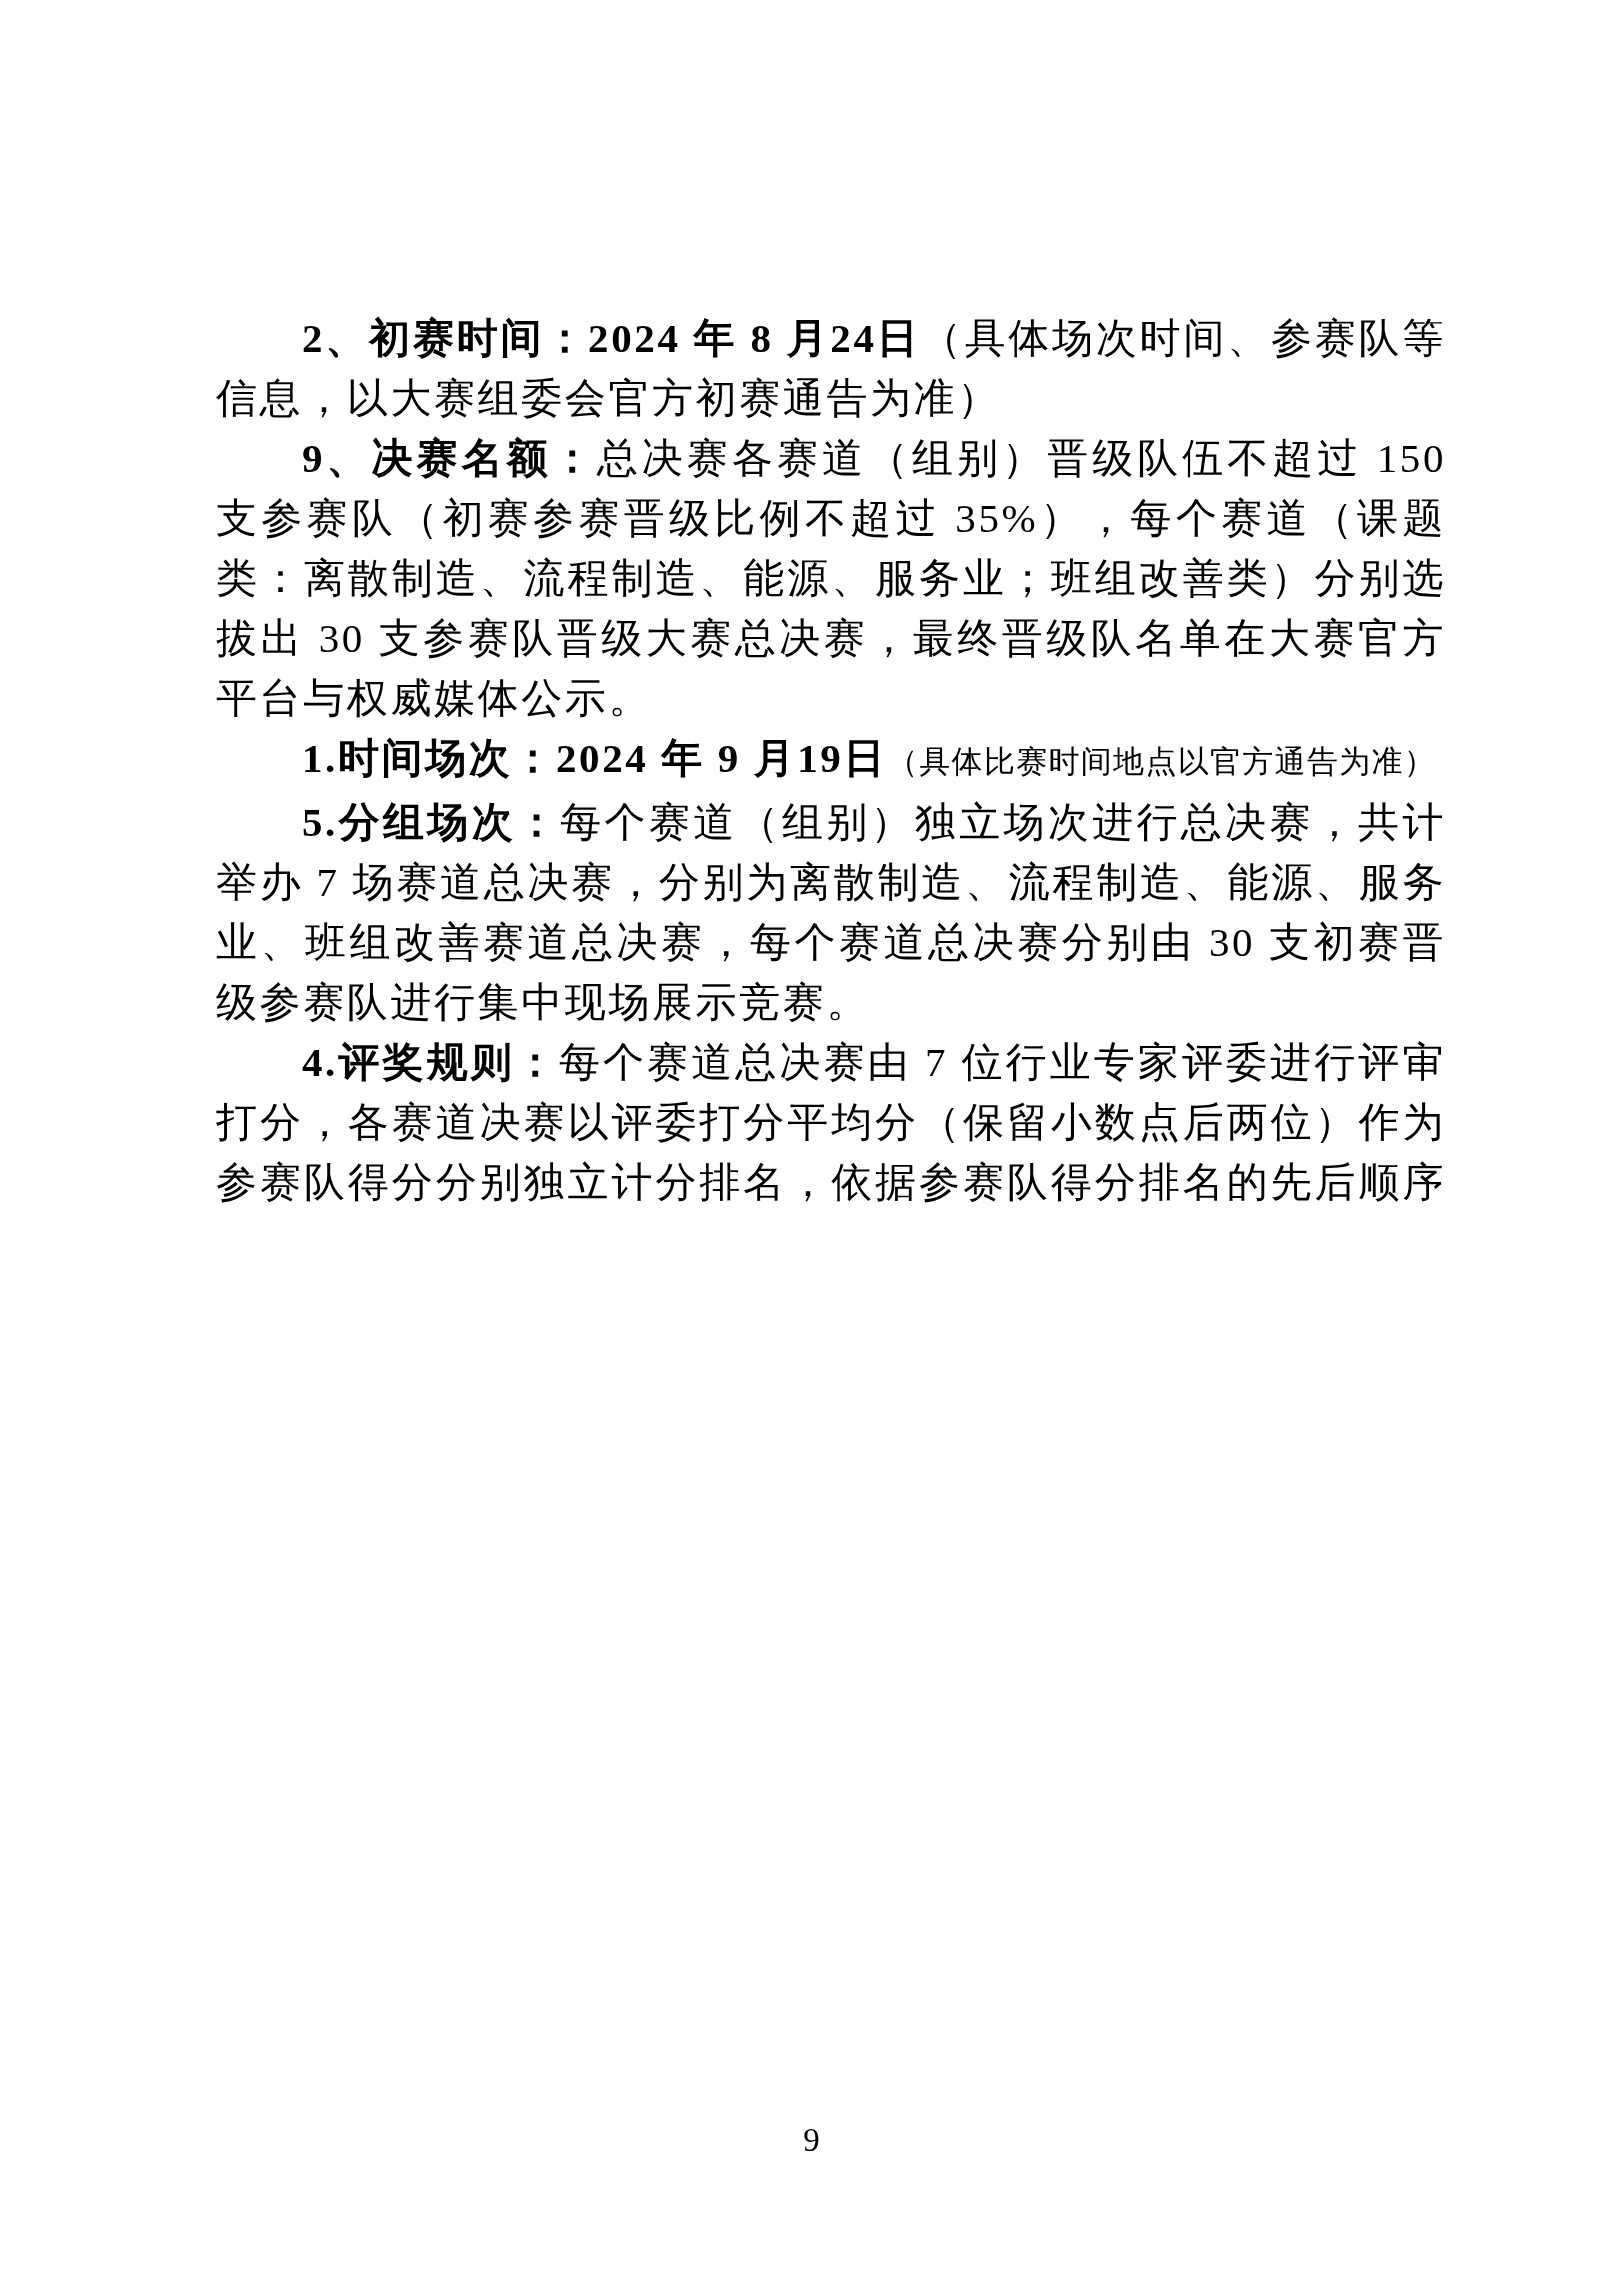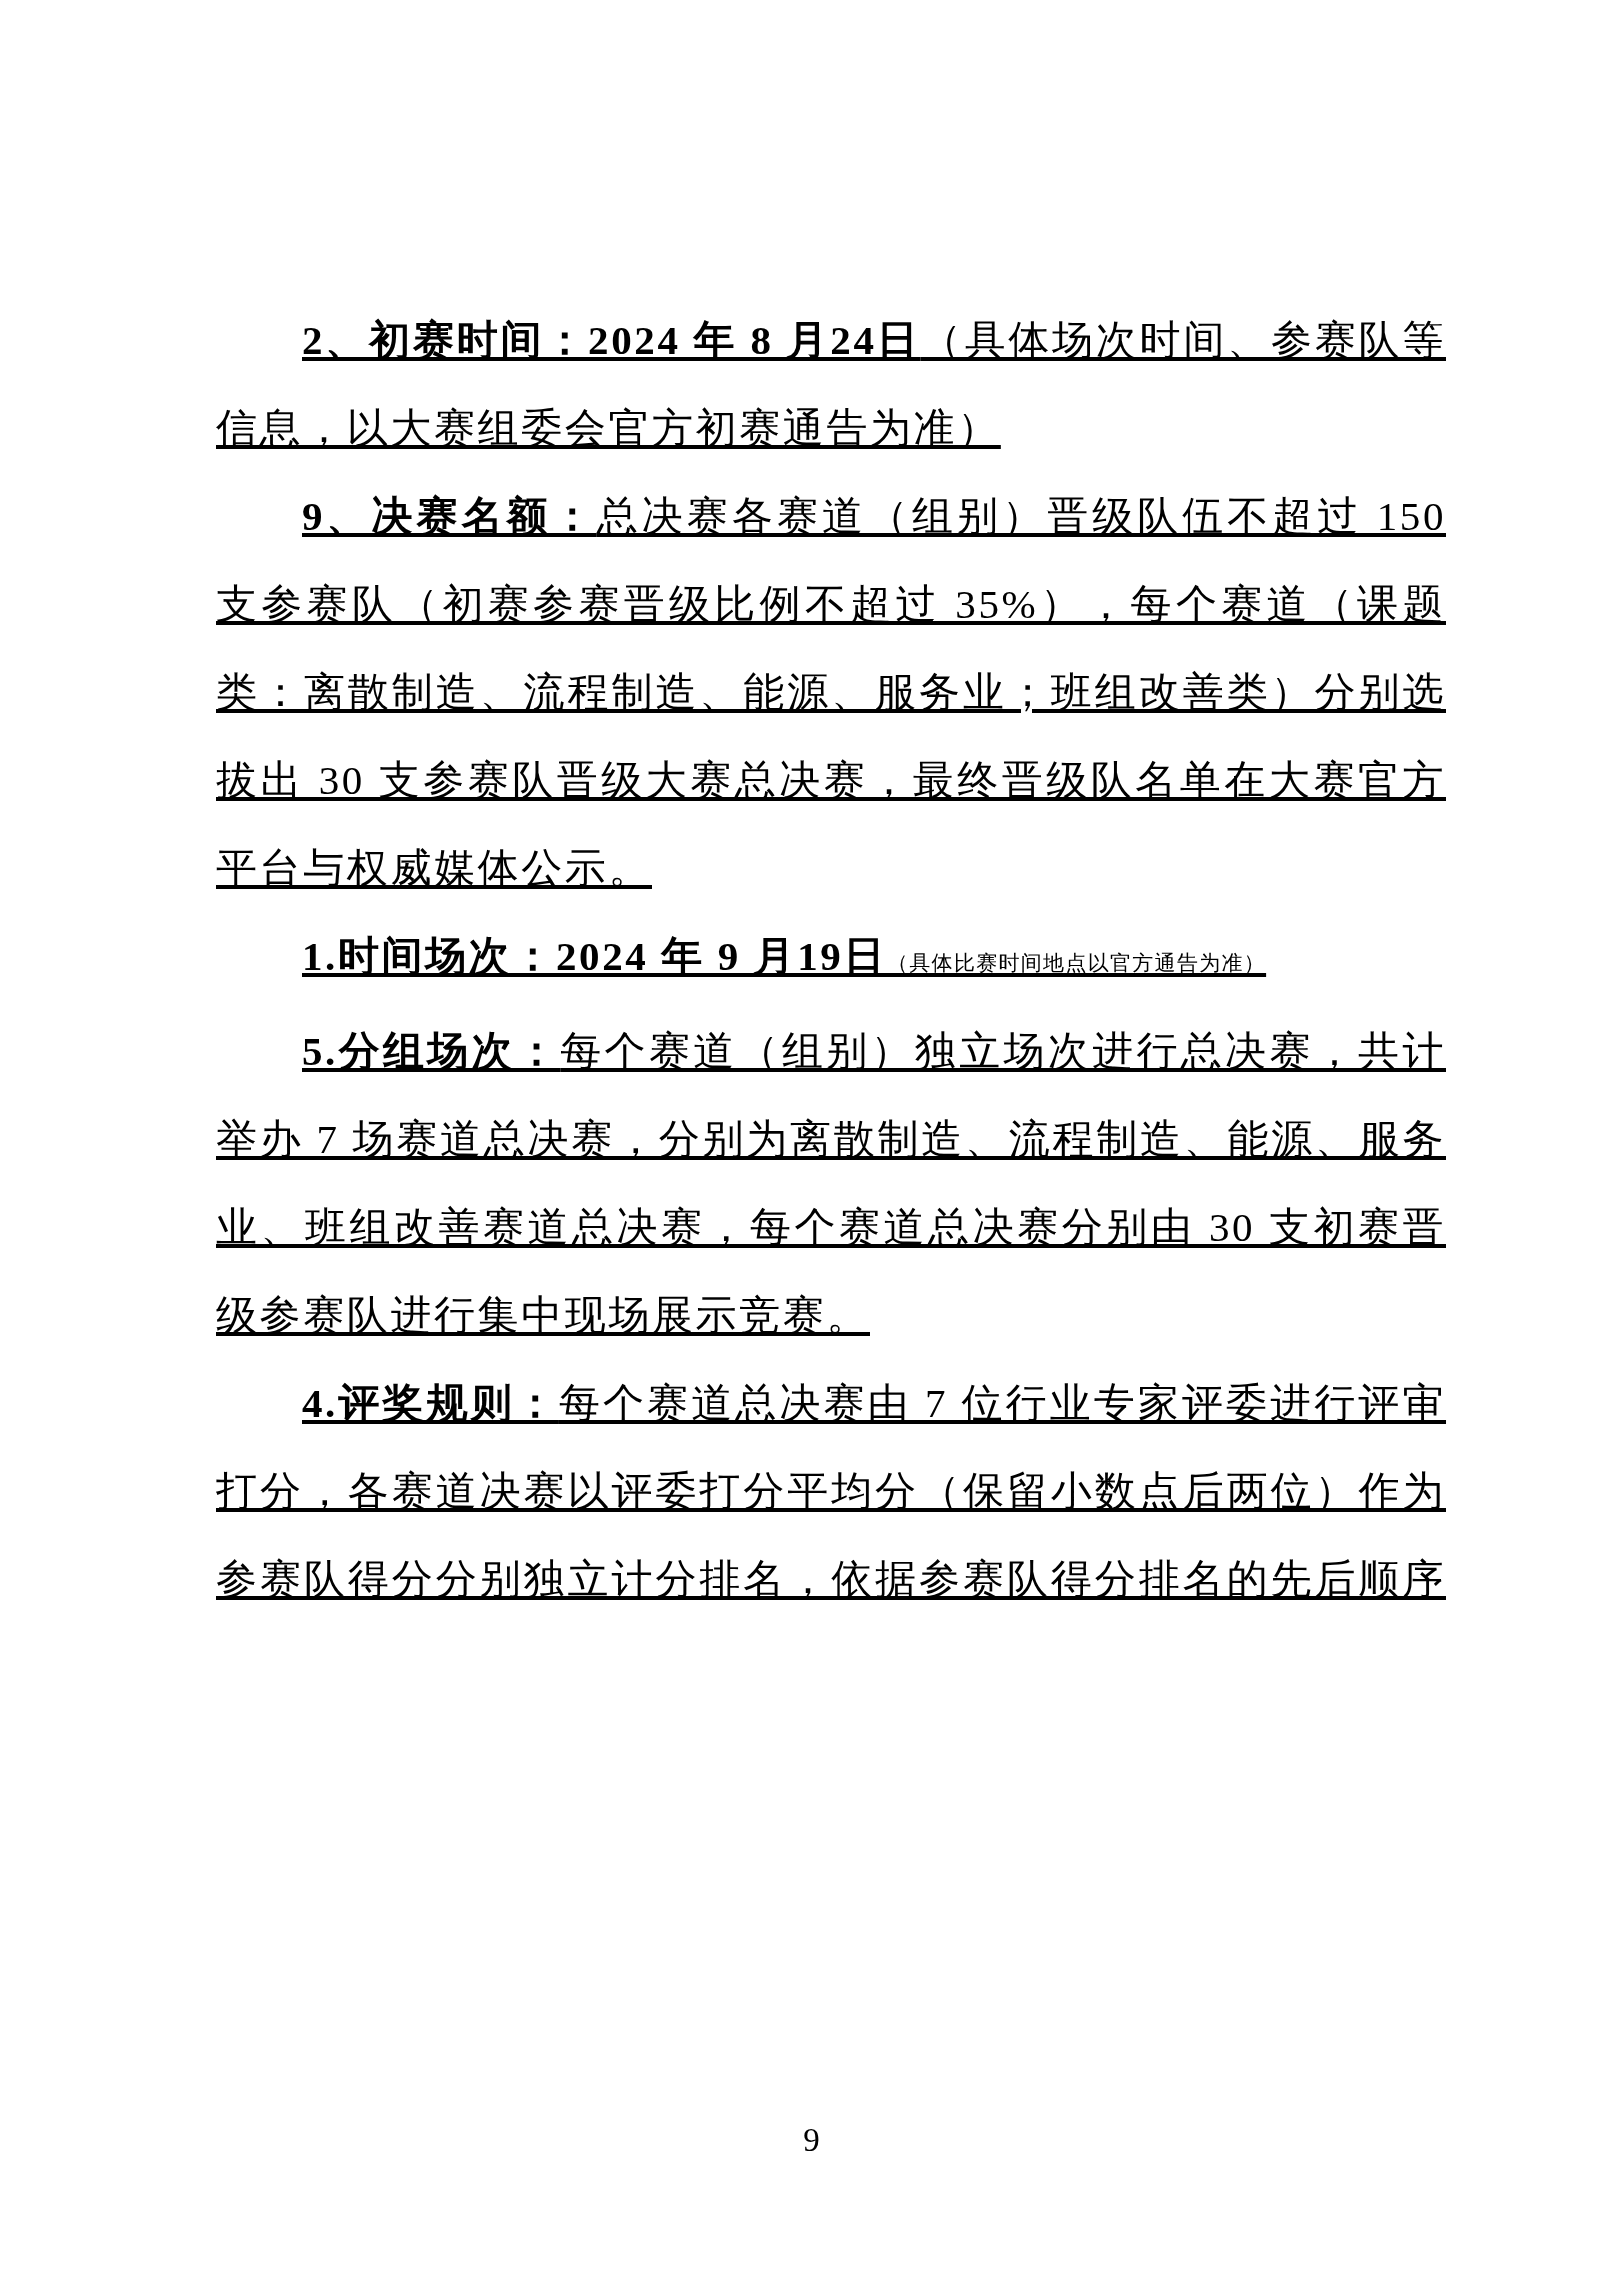--- a/index.html
+++ b/index.html
@@ -12,41 +12,40 @@
     width: 1623px;
     height: 2295px;
     background: #ffffff;
     color: #000000;
     font-family: "Liberation Serif", "DejaVu Serif", serif;
     overflow: hidden;
   }
   .content {
     position: absolute;
     left: 216px;
-    top: 296px;
+    top: 308px;
     width: 1230px;
     font-size: 41px;
-    line-height: 88px;
+    line-height: 60px;
     letter-spacing: 2.6px;
     text-align: justify;
-    text-decoration: underline;
   }
   .para {
     margin: 0;
     padding: 0;
     text-indent: 86px;
   }
   .para .label {
     font-weight: 700;
   }
   .para .body-text {
     font-weight: 400;
   }
   .para .note {
-    font-size: 21px;
+    font-size: 31px;
     letter-spacing: 1.3px;
   }
   .para.continues {
     text-align-last: justify;
   }
   .page-number {
     position: absolute;
     left: 0;
     right: 0;
     top: 2121px;

